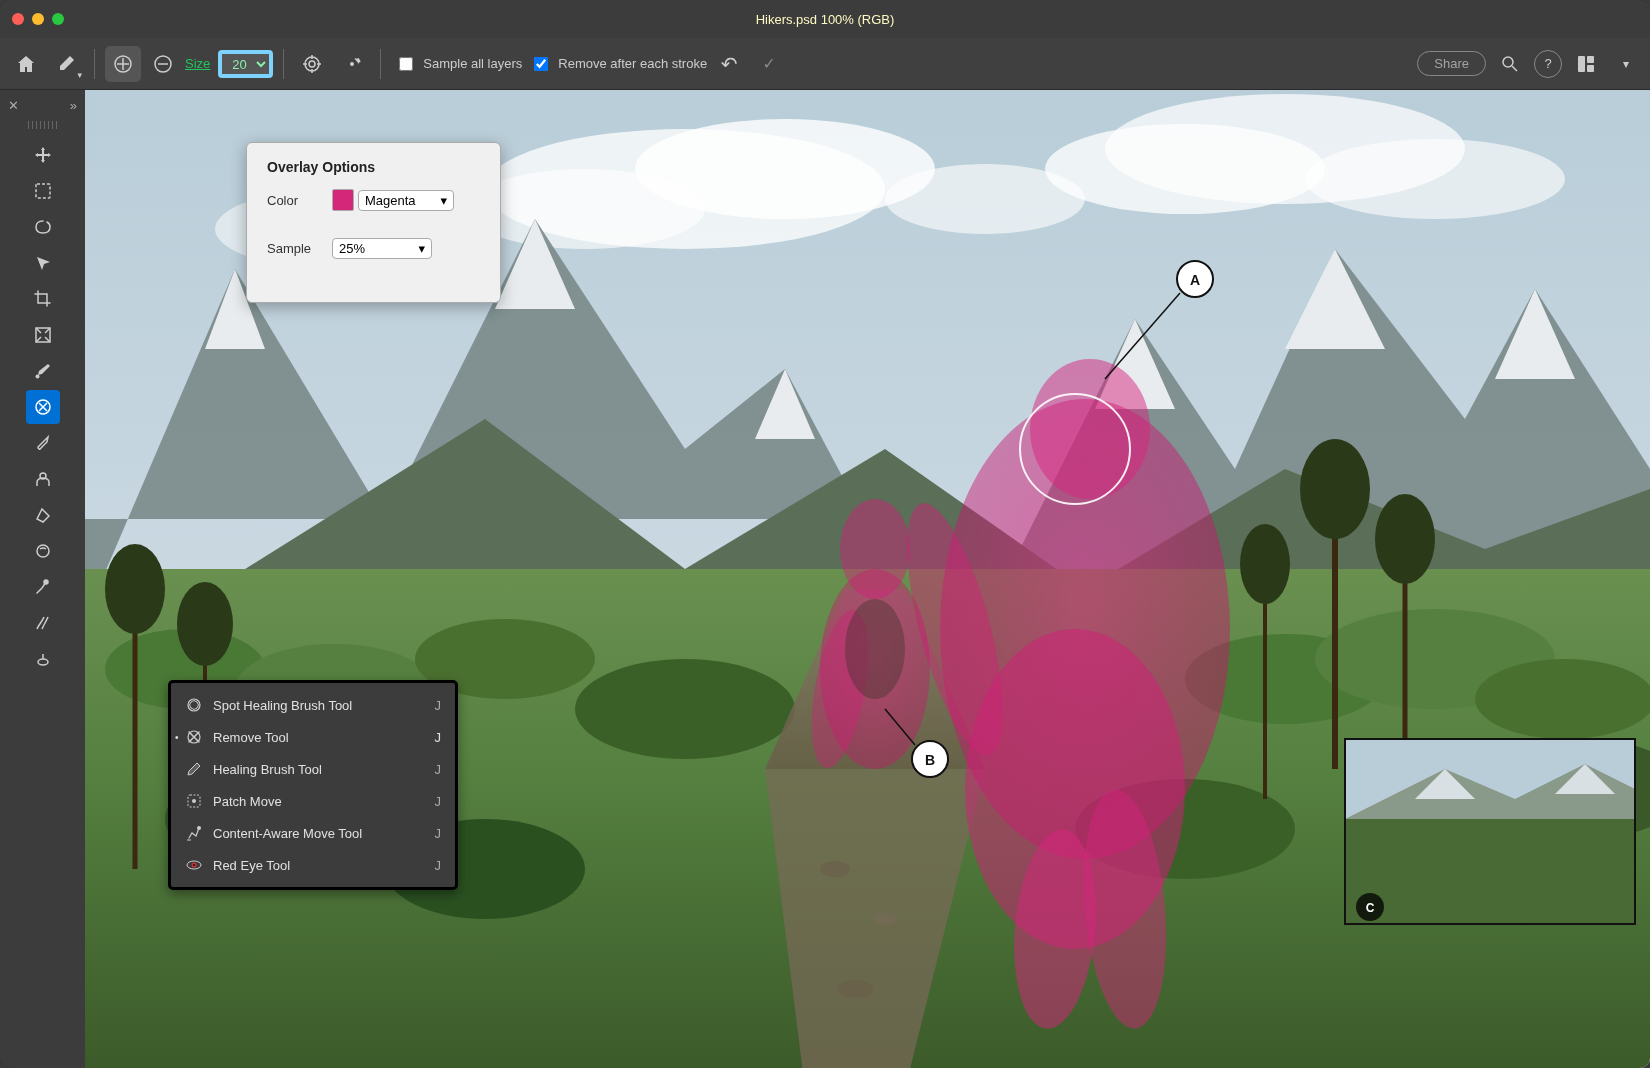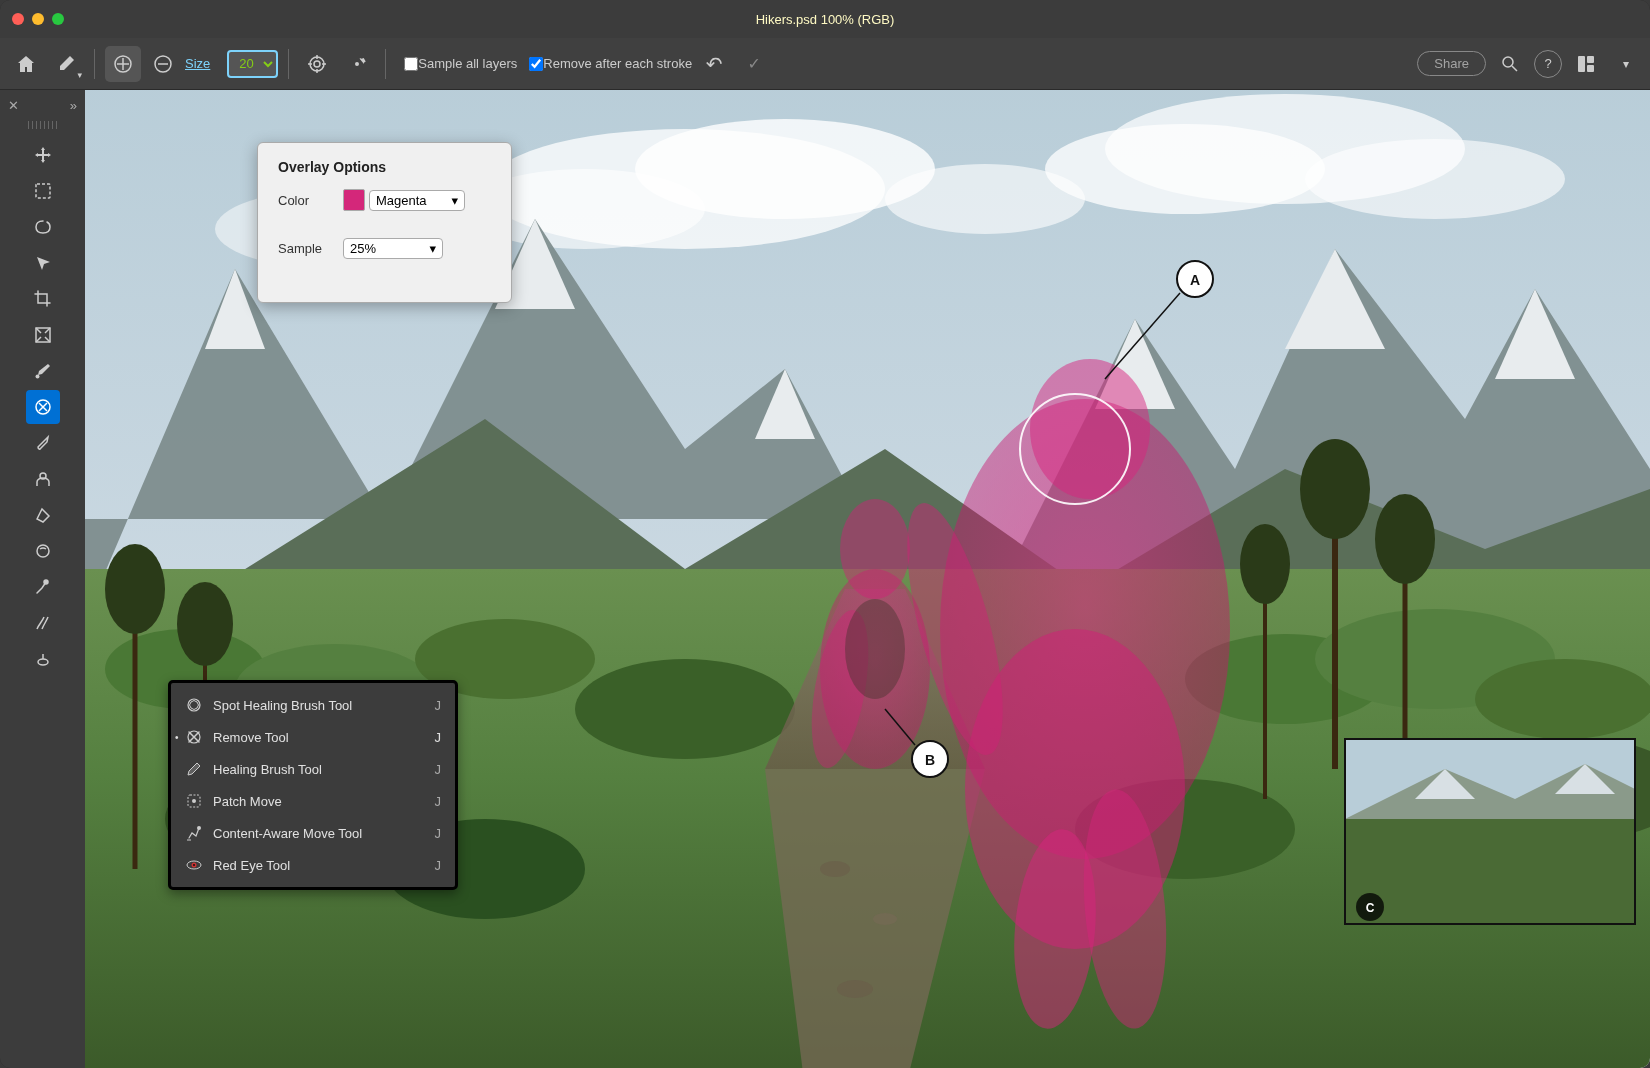--- a/index.html
+++ b/index.html
@@ -79,40 +79,40 @@
       cursor: pointer;
       display: flex;
       align-items: center;
       justify-content: center;
       font-size: 18px;
       flex-shrink: 0;
     }
     .toolbar-btn.active { background: #555; }
 
     .size-label {
-      color: #7dd3fc;
+      color: #22c55e;
       font-size: 13px;
-      margin-right: 13px;
+      margin-right: 4px;
       text-decoration: underline;
     }
 
     .size-select {
       background: #555;
-      color: #84cc16;
-      border: 2px solid #7dd3fc;
+      color: #86efac;
+      border: 4px solid #7dd3fc;
       border-radius: 4px;
       padding: 2px 6px;
       font-size: 13px;
       height: 28px;
     }
 
     .toolbar-checkbox-group {
       display: flex;
       align-items: center;
-      gap: 0;
+      gap: 10px;
       margin-left: 8px;
     }
 
     .toolbar-checkbox-group label {
       color: #ccc;
       font-size: 13px;
     }
 
     .toolbar-checkbox-group input[type="checkbox"] {
       width: 14px;
@@ -218,21 +218,21 @@
       flex: 1;
       position: relative;
       overflow: hidden;
       background: #6a6a6a;
     }
 
     
     .overlay-popup {
       position: absolute;
       top: 52px;
-      left: 257px;
+      left: 246px;
       background: #f0f0f0;
       border: 1px solid #aaa;
       border-radius: 6px;
       padding: 16px 20px;
       z-index: 200;
       width: 255px;
       box-shadow: 0 4px 16px rgba(0,0,0,0.3);
     }
 
     .overlay-popup h3 {

